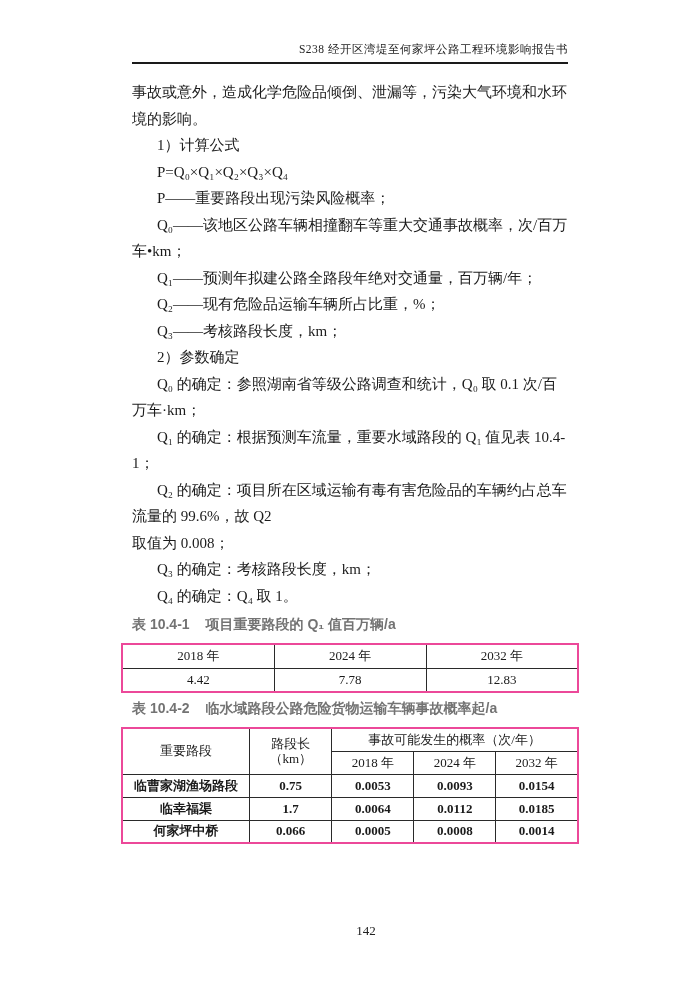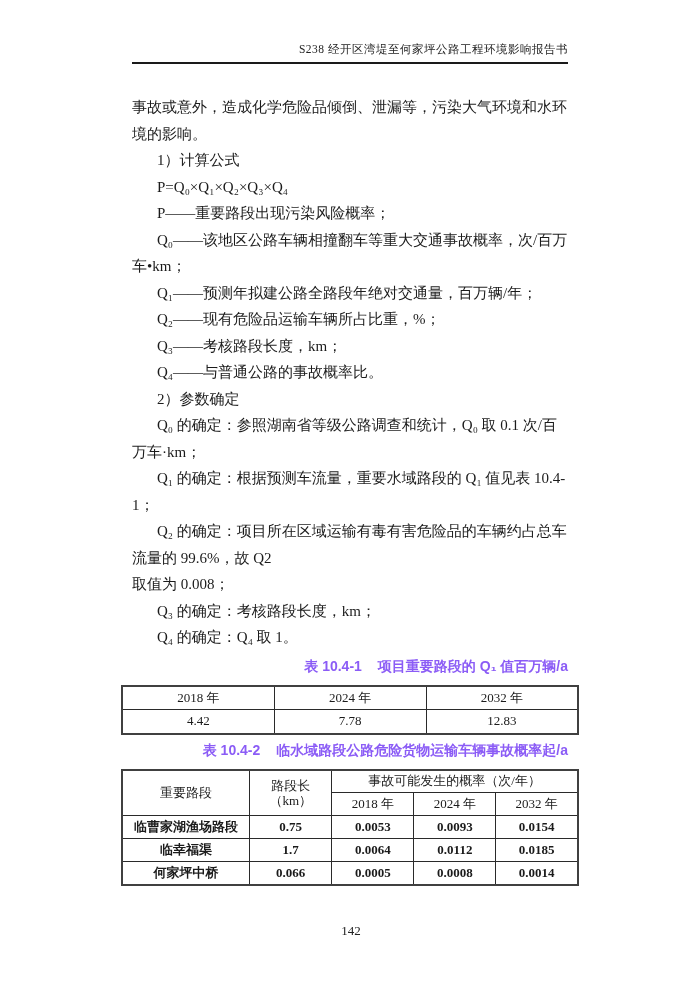--- a/index.html
+++ b/index.html
@@ -19,64 +19,64 @@
     text-align: right;
     font-size: 11.5px;
     letter-spacing: 0.5px;
     color: #222;
     line-height: 16px;
   }
   .header-rule {
     margin: 5px 84px 0 84px;
     border-bottom: 2.5px solid #1a1a1a;
   }
-  .content { padding: 30px 84px 0 84px; }
+  .content { padding: 15px 84px 0 84px; }
   .line {
     font-size: 15px;
     line-height: 26.5px;
     color: #1b1b1b;
   }
   .indent { text-indent: 25px; }
   .wrap { white-space: pre-line; }
   .caption {
-    text-align: right;
+    text-align: left;
     font-weight: bold;
     font-size: 14px;
     font-family: "Liberation Sans", "DejaVu Sans", sans-serif;
-    color: #8b5cf6;
+    color: #737373;
     line-height: 26px;
     margin-top: 2px;
     margin-bottom: 6px;
   }
   .caption .cap-label { margin-right: 16px; }
   table {
     border-collapse: collapse;
     table-layout: fixed;
     width: calc(100% + 22px);
     margin-left: -11px;
-    border: 2px solid #404040;
+    border: 2px solid #ec4899;
   }
   th, td {
     border: 1px solid #2a2a2a;
     text-align: center;
     vertical-align: middle;
     font-weight: normal;
     font-size: 13px;
     color: #1b1b1b;
     padding: 0 2px;
   }
   .t1 td, .t1 th { height: 24px; }
   .t2 th { height: 23px; }
   .t2 td { height: 23px; font-weight: bold; }
   .t2 .two-line { line-height: 15px; padding: 2px 0; }
   .para-gap { margin-top: 19px; }
   .footer {
     position: absolute;
     bottom: 52px;
-    left: 1px;
+    left: 16px;
     width: 100%;
     text-align: center;
     font-size: 13px;
     color: #222;
   }
 </style>
 </head>
 <body>
 
 <div class="page">
@@ -89,21 +89,20 @@
   <div class="content">
 
     <p class="line">事故或意外，造成化学危险品倾倒、泄漏等，污染大气环境和水环境的影响。</p>
     <p class="line indent">1）计算公式</p>
     <p class="line indent">P=Q₀×Q₁×Q₂×Q₃×Q₄</p>
     <p class="line indent">P——重要路段出现污染风险概率；</p>
     <p class="line indent">Q₀——该地区公路车辆相撞翻车等重大交通事故概率，次/百万车•km；</p>
     <p class="line indent">Q₁——预测年拟建公路全路段年绝对交通量，百万辆/年；</p>
     <p class="line indent">Q₂——现有危险品运输车辆所占比重，%；</p>
     <p class="line indent">Q₃——考核路段长度，km；</p>
-    <p class="line indent">Q₄——与普通公路的事故概率比。</p>
     <p class="line indent">2）参数确定</p>
     <p class="line indent">Q₀ 的确定：参照湖南省等级公路调查和统计，Q₀ 取 0.1 次/百万车·km；</p>
     <p class="line indent">Q₁ 的确定：根据预测车流量，重要水域路段的 Q₁ 值见表 10.4-1；</p>
     <p class="line indent wrap">Q₂ 的确定：项目所在区域运输有毒有害危险品的车辆约占总车流量的 99.6%，故 Q2
 取值为 0.008；</p>
     <p class="line indent">Q₃ 的确定：考核路段长度，km；</p>
     <p class="line indent">Q₄ 的确定：Q₄ 取 1。</p>
 
     <div class="caption">
       <span class="cap-label">表 10.4-1</span><span>项目重要路段的 Q₁ 值百万辆/a</span>

